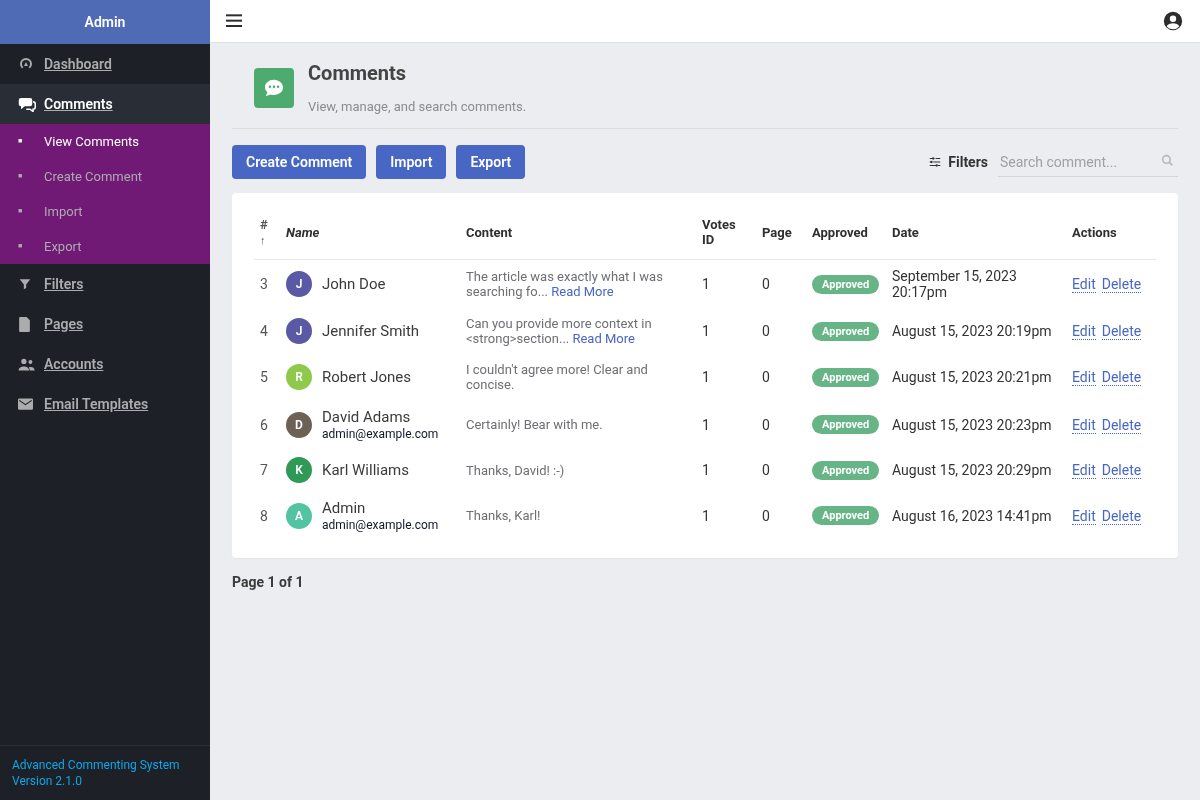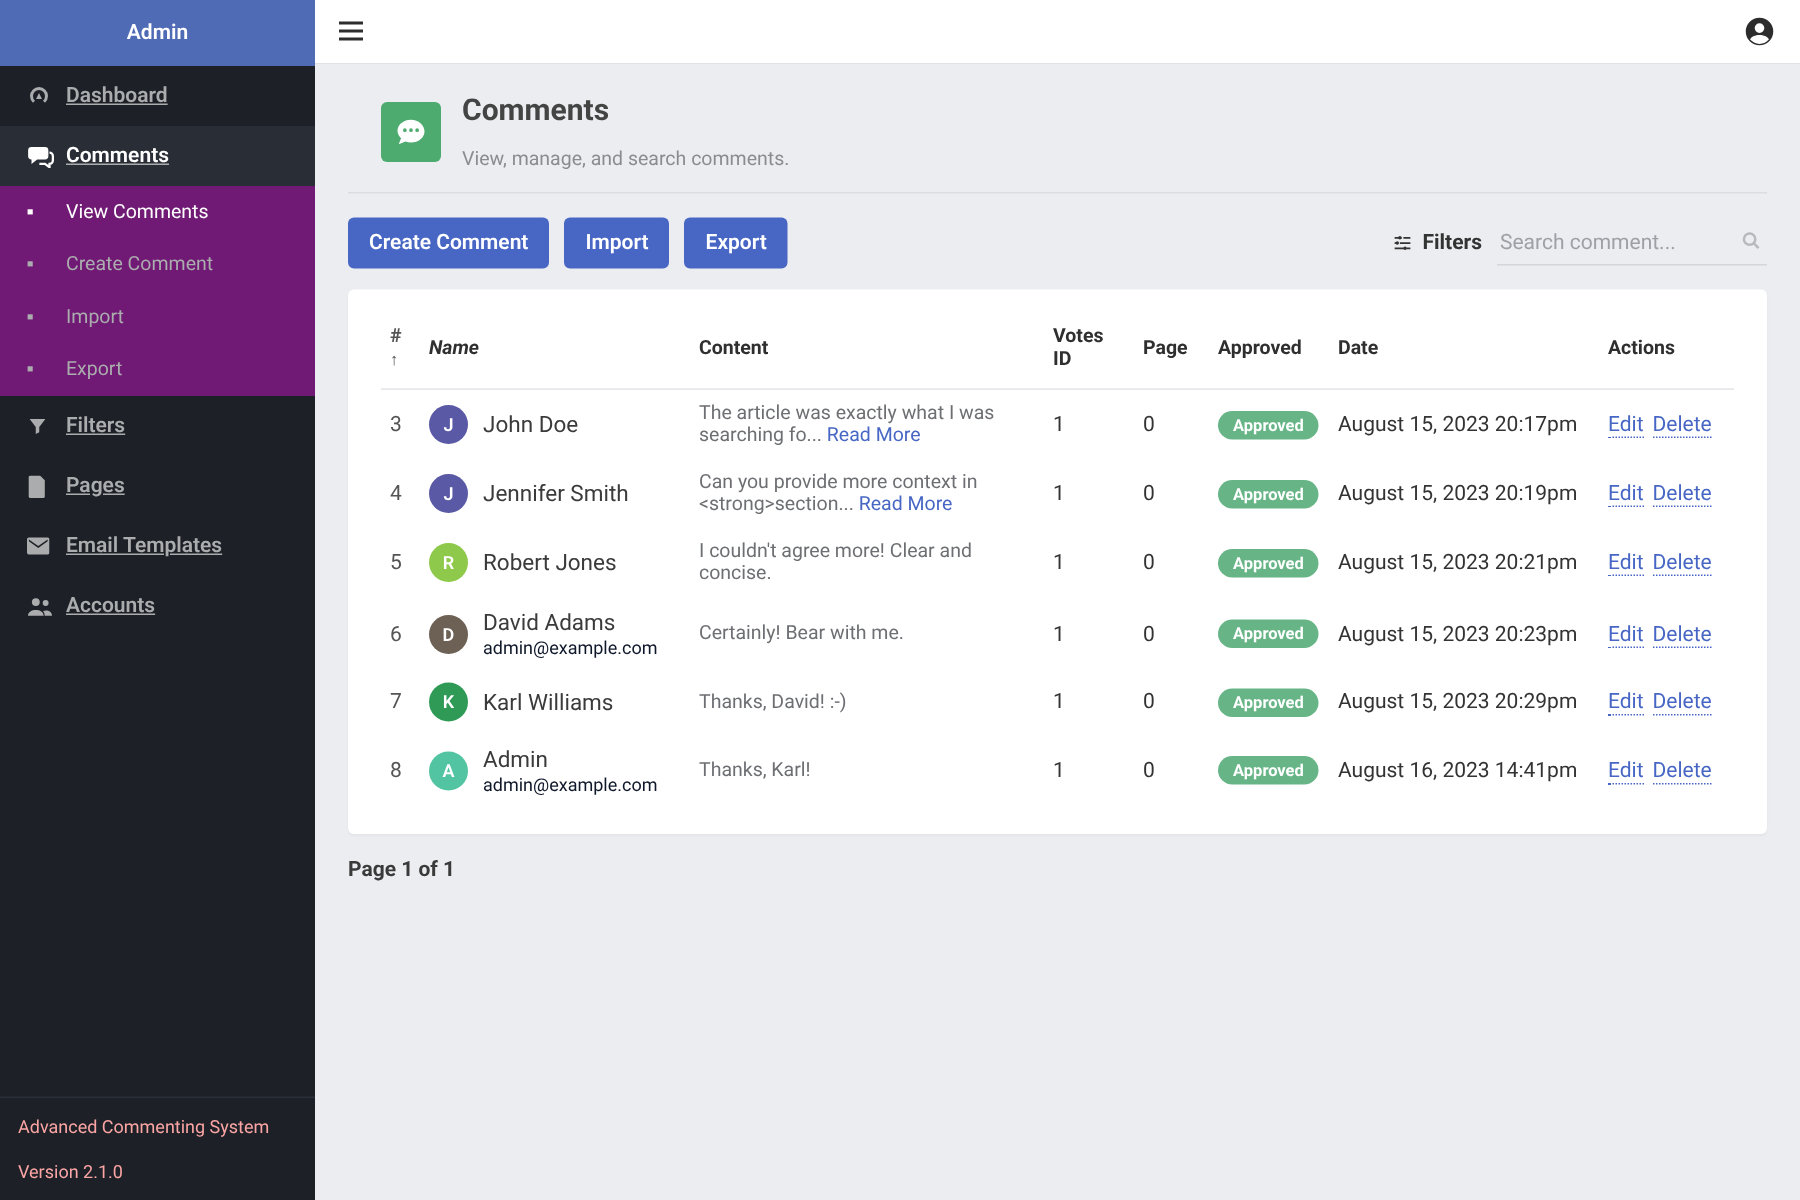--- a/index.html
+++ b/index.html
@@ -13,22 +13,22 @@
 .nav-item { display:flex; align-items:center; padding:12px 18px; cursor:pointer; color:#abacae; font-size:14px; }
 .nav-item.active { background:#282d36; color:#fff; }
 .nav-item .ico { width:26px; display:inline-flex; justify-content:flex-start; }
 .nav-item .lbl { font-weight:600; }
 .subnav { list-style:none; background:#701a75; }
 .subnav-item { display:flex; align-items:center; padding:10px 18px 10px 18px; cursor:pointer; color:#abacae; font-size:13px; }
 .subnav-item.active { color:#fff; }
 .subnav-item .dot { width:26px; display:inline-flex; }
 .subnav-item .dot::before { content:"■"; font-size:7px; line-height:7px; color:#abacae; }
 .subnav-item.active .dot::before { color:#fff; }
-.sidebar-footer { margin-top:auto; padding:12px 12px; font-size:12px; color:#fca5a5; border-top:1px solid #2a2f38; }
-.sidebar-footer div+div { margin-top:16px; }
+.sidebar-footer { margin-top:auto; padding:12px 12px; font-size:12px; color:#0ea5e9; border-top:1px solid #2a2f38; }
+.sidebar-footer div+div { margin-top:2px; }
 
 
 .main { flex:1; display:flex; flex-direction:column; height:100vh; overflow:auto; }
 .topbar { background:#fff; border-bottom:1px solid #e0e1e5; padding:10px 16px; display:flex; align-items:center; justify-content:space-between; }
 .hamburger { cursor:pointer; color:#2d2d2d; font-size:16px; }
 .user-circle { width:22px; height:22px; }
 
 .page-head { display:flex; align-items:center; padding:18px 22px 14px; border-bottom:1px solid #dcdde1; margin:0 22px; }
 .page-head-icon { width:40px; height:40px; border-radius:4px; background:#4eab6f; display:flex; align-items:center; justify-content:center; margin-right:14px; color:#fff; }
 .page-title { font-size:20px; font-weight:700; color:#444; }
@@ -118,35 +118,35 @@
     <li class="nav-item">
       <span class="ico">
           <svg width="13" height="15" viewBox="0 0 24 28" fill="currentColor">
             <path d="M4 0h12l6 6v20a2 2 0 01-2 2H4a2 2 0 01-2-2V2a2 2 0 012-2z"></path>
           </svg>
         </span>
       <span class="lbl">Pages</span>
     </li>
     <li class="nav-item">
       <span class="ico">
-          <svg width="15" height="12" viewBox="0 0 24 18" fill="currentColor">
-            <path d="M2 0h20a2 2 0 012 2v14a2 2 0 01-2 2H2a2 2 0 01-2-2V2a2 2 0 012-2zm10 9L2 2v2l10 7 10-7V2L12 9z"></path>
-          </svg>
-        </span>
-      <span class="lbl">Email Templates</span>
-    </li>
-    <li class="nav-item">
-      <span class="ico">
           <svg width="17" height="14" viewBox="0 0 26 20" fill="currentColor">
             <circle cx="9" cy="6" r="4"></circle>
             <circle cx="19" cy="7" r="3"></circle>
             <path d="M1 20c0-4 4-6 8-6s8 2 8 6H1zm17 0c0-2-.6-3.6-1.6-4.8 1-.5 2.1-.7 3.1-.7 3 0 6 1.5 6 5.5h-7.5z"></path>
           </svg>
         </span>
       <span class="lbl">Accounts</span>
+    </li>
+    <li class="nav-item">
+      <span class="ico">
+          <svg width="15" height="12" viewBox="0 0 24 18" fill="currentColor">
+            <path d="M2 0h20a2 2 0 012 2v14a2 2 0 01-2 2H2a2 2 0 01-2-2V2a2 2 0 012-2zm10 9L2 2v2l10 7 10-7V2L12 9z"></path>
+          </svg>
+        </span>
+      <span class="lbl">Email Templates</span>
     </li>
   </ul>
   <div class="sidebar-footer">
     <div>Advanced Commenting System</div>
     <div>Version 2.1.0</div>
   </div>
 </aside>
 
 <div class="main">
 
@@ -229,21 +229,21 @@
                 <span class="avatar" style="background:#5a59a5">J</span>
                 <div>
                   <div class="name-main">John Doe</div>
                 </div>
               </div>
             </td>
             <td class="content-cell">The article was exactly what I was searching fo... <span class="read-more">Read More</span></td>
             <td>1</td>
             <td>0</td>
             <td><span class="badge">Approved</span></td>
-            <td class="date-cell">August 15, 2023 20:17pm</td>
+            <td class="date-cell">September 15, 2023 20:17pm</td>
             <td class="actions-cell"><span class="action-link">Edit</span><span class="action-link">Delete</span></td>
           </tr>
           <tr>
             <td class="col-num">4</td>
             <td>
               <div class="name-cell">
                 <span class="avatar" style="background:#5a59a5">J</span>
                 <div>
                   <div class="name-main">Jennifer Smith</div>
                 </div>

